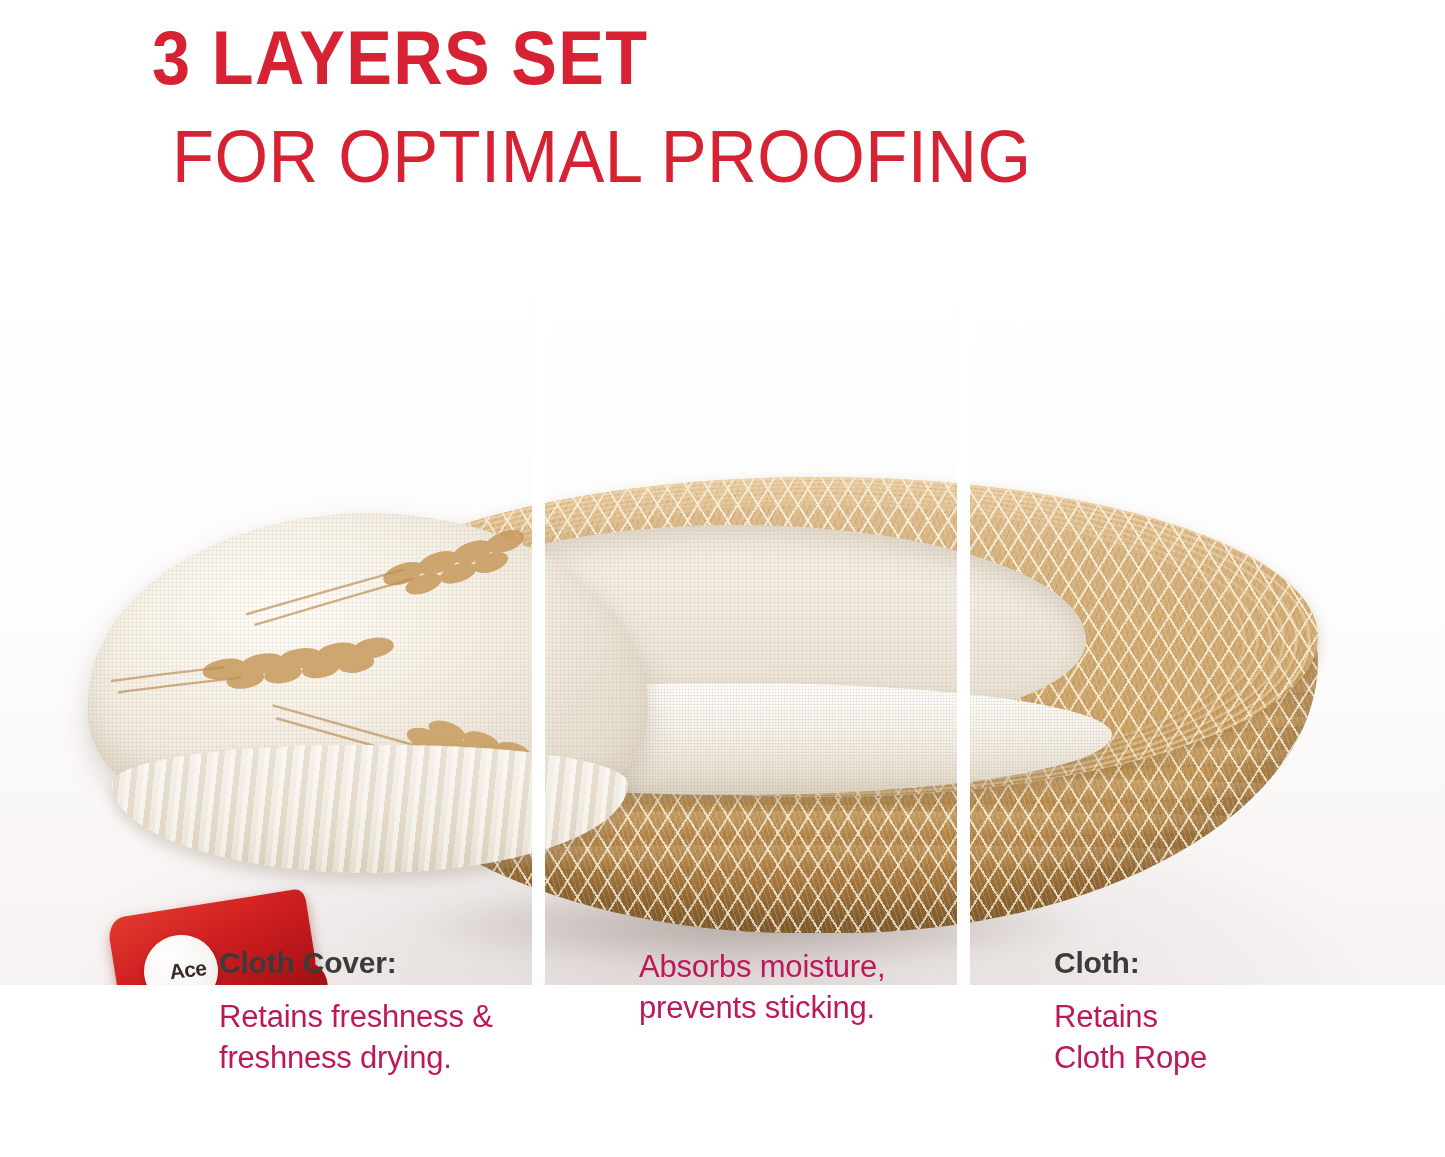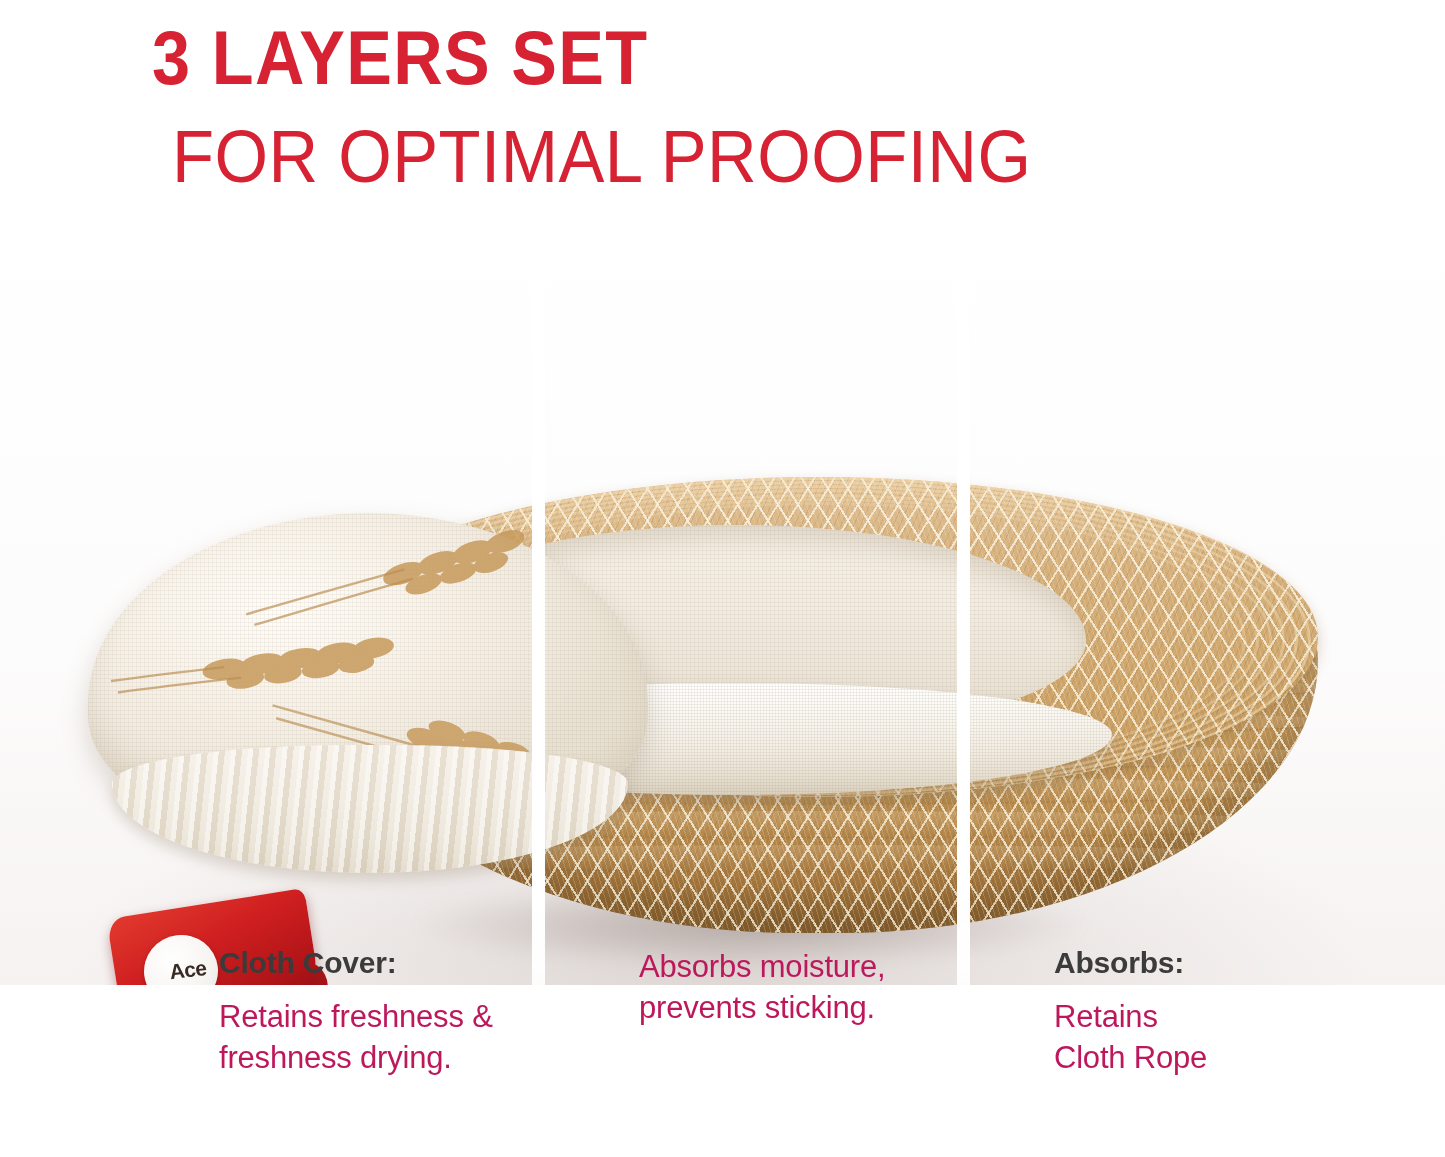--- a/index.html
+++ b/index.html
@@ -409,18 +409,18 @@
     <div class="caption-line">Retains freshness &amp;</div>
     <div class="caption-line">freshness drying.</div>
   </div>
 
   <div class="caption" id="caption-1">
     <div class="caption-line">Absorbs moisture,</div>
     <div class="caption-line">prevents sticking.</div>
   </div>
 
   <div class="caption" id="caption-2">
-    <div class="caption-title" style="color: rgb(59, 59, 59);">Absorbs:</div>
+    <div class="caption-title" style="color: rgb(59, 59, 59);">Cloth:</div>
     <div class="caption-line">Retains</div>
     <div class="caption-line">Cloth Rope</div>
   </div>
 
 </div>
 
 </body></html>

